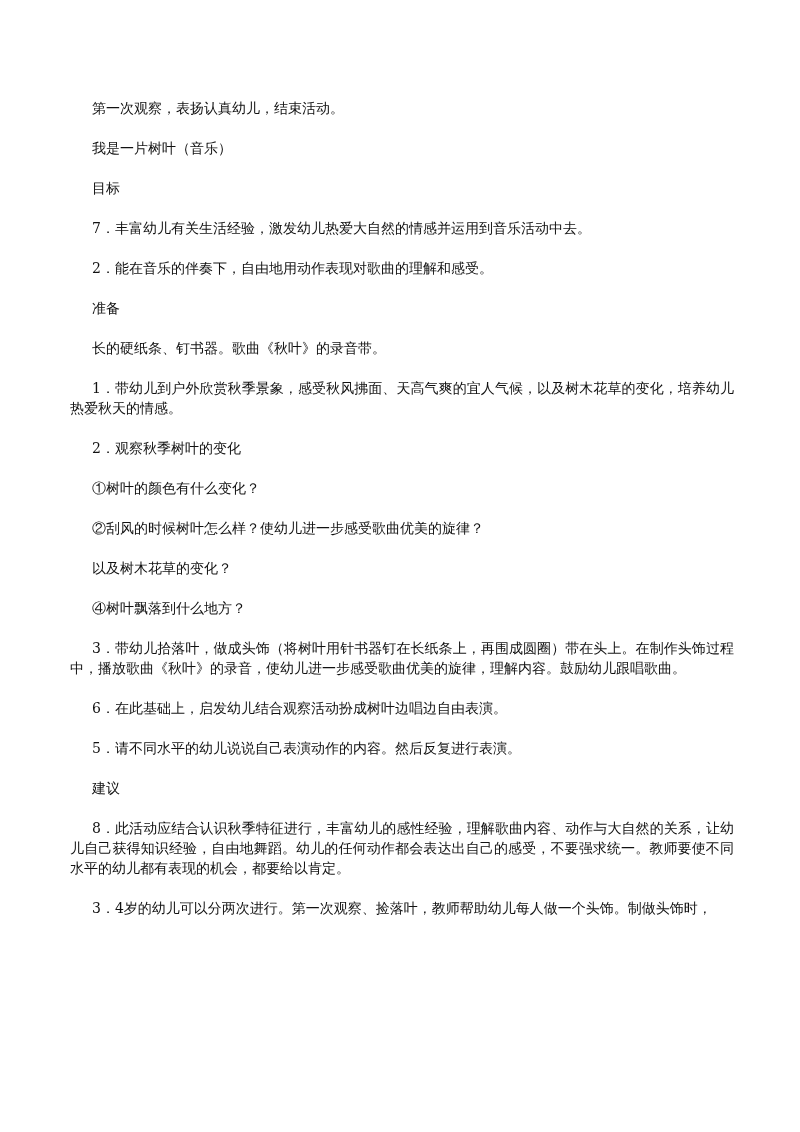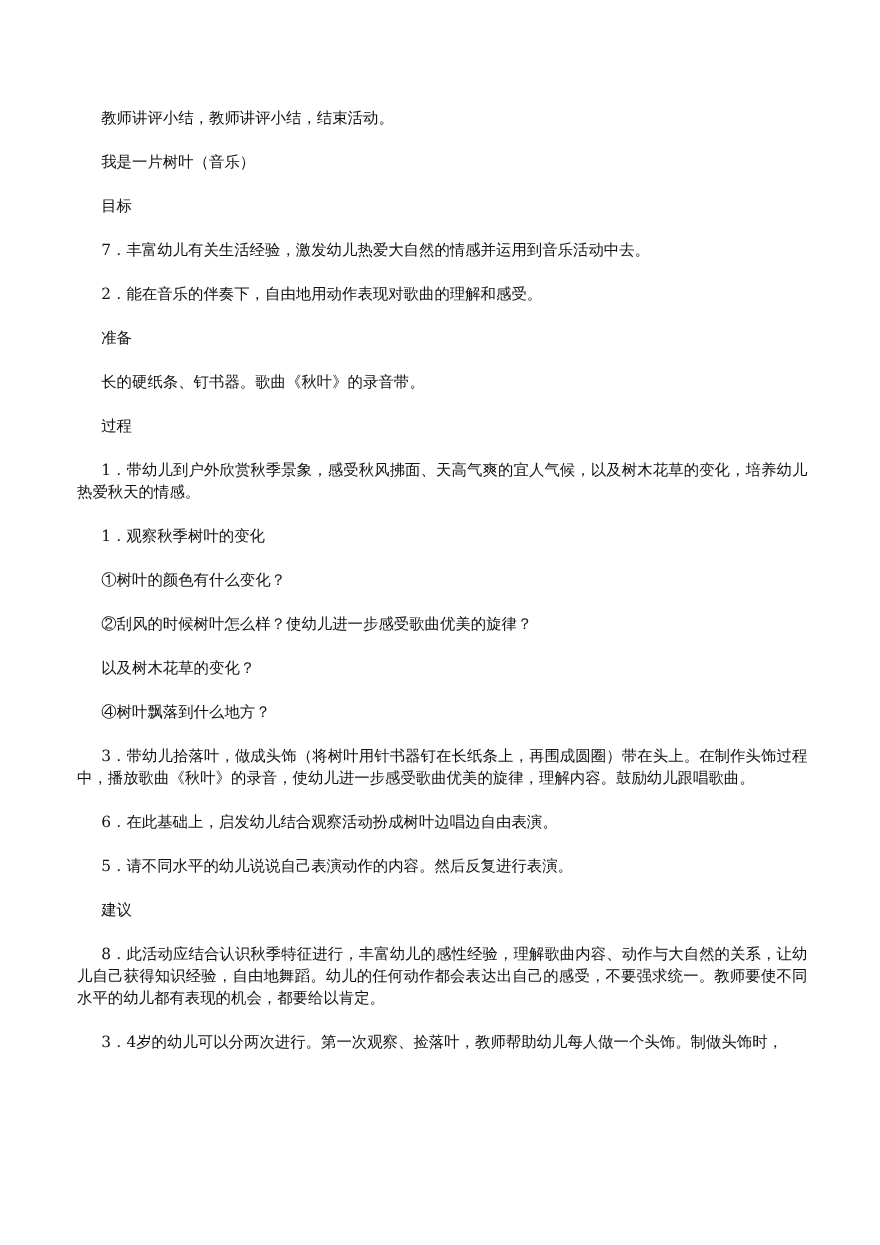--- a/index.html
+++ b/index.html
@@ -18,30 +18,29 @@
     margin: 0 0 20px 0;
     text-indent: 22px;
     text-align: justify;
     letter-spacing: 0px;
   }
 </style>
 </head>
 <body>
 
 <div class="page">
-  <p class="para">教师讲评小结，教师讲评小结，结束活动。</p>
+  <p class="para">第一次观察，表扬认真幼儿，结束活动。</p>
   <p class="para">我是一片树叶（音乐）</p>
   <p class="para">目标</p>
   <p class="para">7．丰富幼儿有关生活经验，激发幼儿热爱大自然的情感并运用到音乐活动中去。</p>
   <p class="para">2．能在音乐的伴奏下，自由地用动作表现对歌曲的理解和感受。</p>
   <p class="para">准备</p>
   <p class="para">长的硬纸条、钉书器。歌曲《秋叶》的录音带。</p>
-  <p class="para">过程</p>
   <p class="para">1．带幼儿到户外欣赏秋季景象，感受秋风拂面、天高气爽的宜人气候，以及树木花草的变化，培养幼儿热爱秋天的情感。</p>
-  <p class="para">1．观察秋季树叶的变化</p>
+  <p class="para">2．观察秋季树叶的变化</p>
   <p class="para">①树叶的颜色有什么变化？</p>
   <p class="para">②刮风的时候树叶怎么样？使幼儿进一步感受歌曲优美的旋律？</p>
   <p class="para">以及树木花草的变化？</p>
   <p class="para">④树叶飘落到什么地方？</p>
   <p class="para">3．带幼儿拾落叶，做成头饰（将树叶用针书器钉在长纸条上，再围成圆圈）带在头上。在制作头饰过程中，播放歌曲《秋叶》的录音，使幼儿进一步感受歌曲优美的旋律，理解内容。鼓励幼儿跟唱歌曲。</p>
   <p class="para">6．在此基础上，启发幼儿结合观察活动扮成树叶边唱边自由表演。</p>
   <p class="para">5．请不同水平的幼儿说说自己表演动作的内容。然后反复进行表演。</p>
   <p class="para">建议</p>
   <p class="para">8．此活动应结合认识秋季特征进行，丰富幼儿的感性经验，理解歌曲内容、动作与大自然的关系，让幼儿自己获得知识经验，自由地舞蹈。幼儿的任何动作都会表达出自己的感受，不要强求统一。教师要使不同水平的幼儿都有表现的机会，都要给以肯定。</p>
   <p class="para">3．4岁的幼儿可以分两次进行。第一次观察、捡落叶，教师帮助幼儿每人做一个头饰。制做头饰时，</p>

